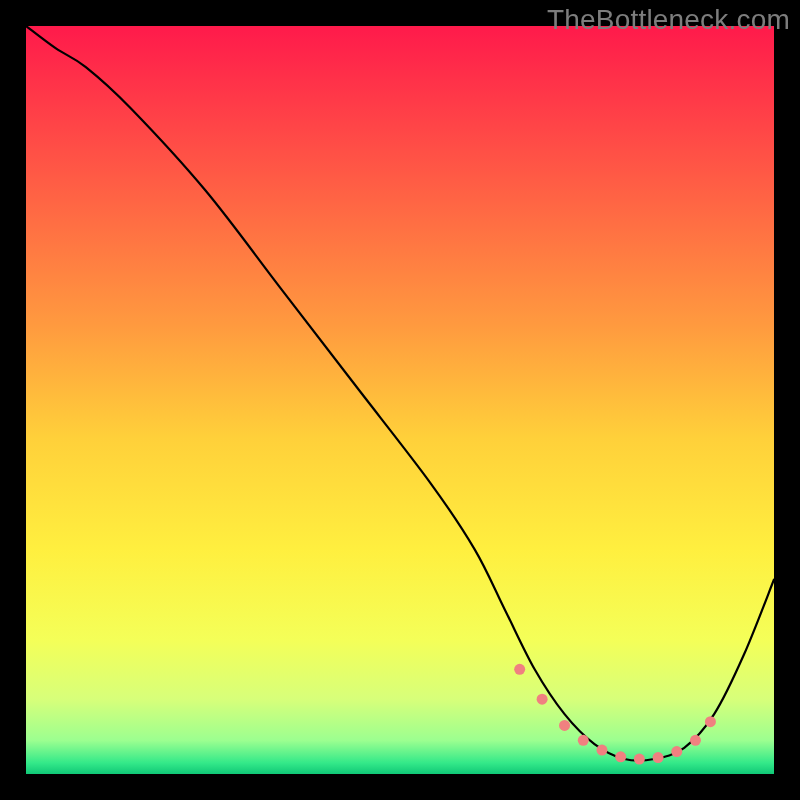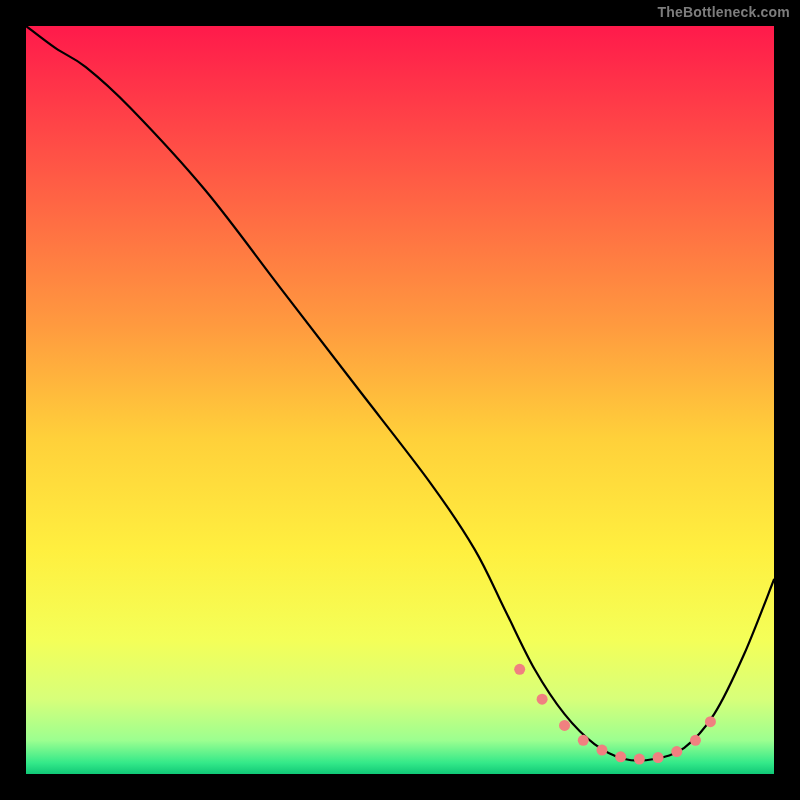--- a/index.html
+++ b/index.html
@@ -14,22 +14,22 @@
   .outer {
     position: relative;
     width: 800px;
     height: 800px;
     background: #000;
   }
   .watermark {
     position: absolute;
     top: 4px;
     right: 10px;
-    font-size: 14px;
-    font-weight: 700;
+    font-size: 28px;
+    font-weight: 400;
     color: #7d7d7d;
     letter-spacing: 0.2px;
     z-index: 10;
   }
   .plot {
     position: absolute;
     left: 26px;
     top: 26px;
     width: 748px;
     height: 748px;

